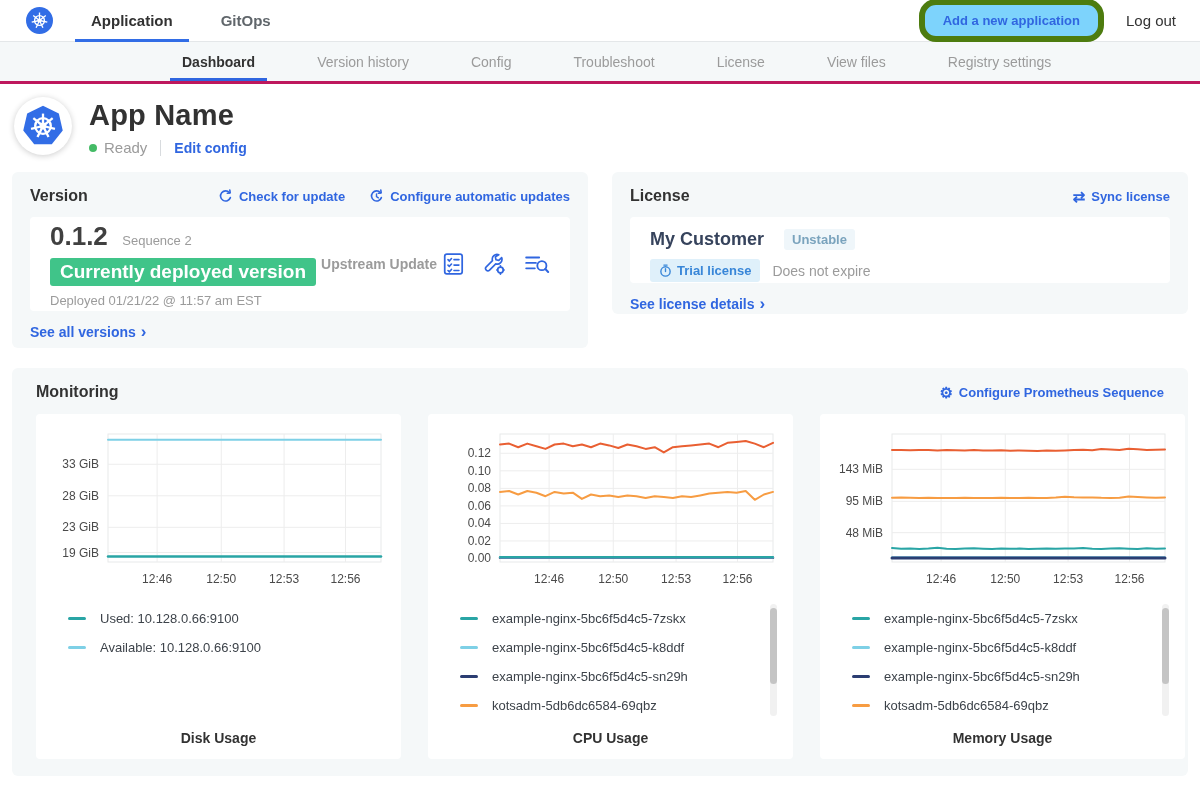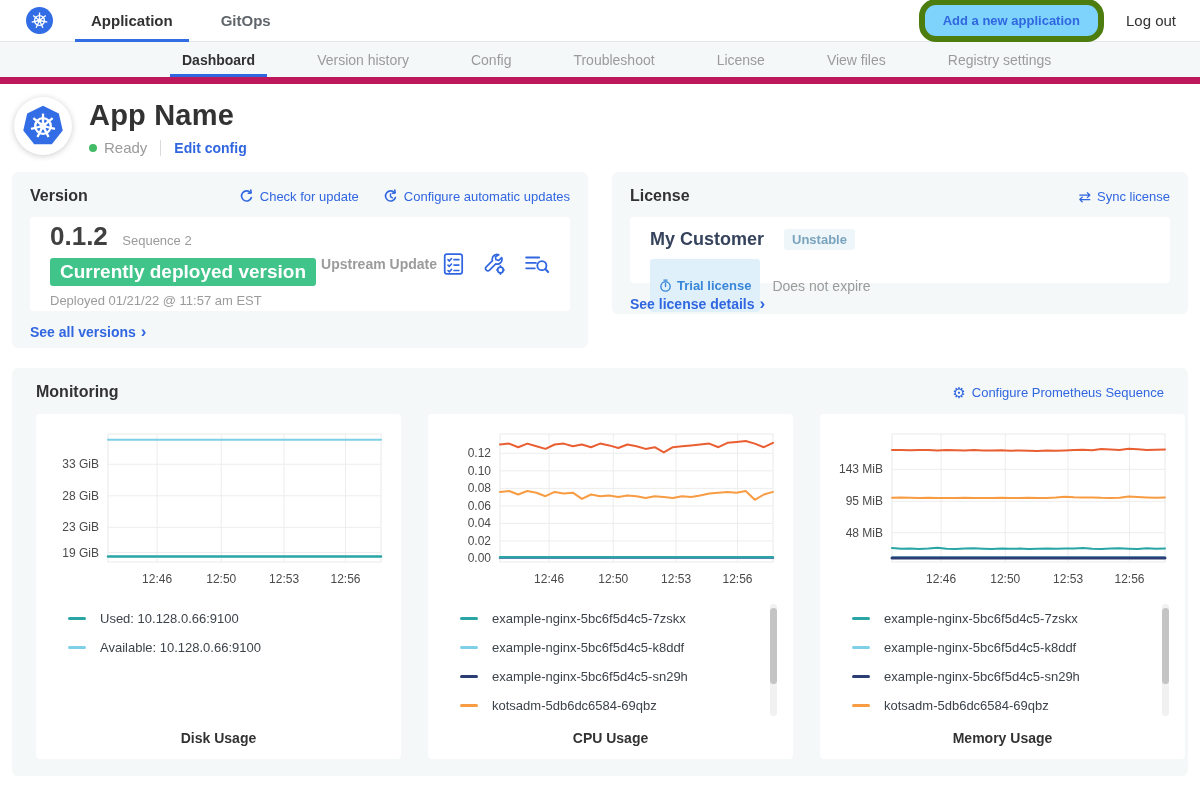--- a/index.html
+++ b/index.html
@@ -21,21 +21,21 @@
   .tn-tab.active { color:#323232; }
   .tn-tab.active::after { content:""; position:absolute; left:-14px; right:-14px; bottom:0;
     height:3px; background:#326de6; }
   .tn-right { margin-left:auto; display:flex; align-items:center; gap:22px; }
   .add-btn { border:6px solid #4d7c0f; color:#3066e0; background:#7dd3fc; font-weight:700;
     font-size:13px; border-radius:17px; padding:8px 18px; cursor:pointer;
     font-family:"Liberation Sans", sans-serif; }
   .logout { font-size:15px; color:#323232; cursor:pointer; }
 
   
-  .subnav { height:42px; background:#f5f8f9; border-bottom:7px solid #be185d;
+  .subnav { height:42px; background:#f5f8f9; border-bottom:3px solid #be185d;
     display:flex; align-items:stretch; padding-left:178px; }
   .sn-tab { display:flex; align-items:center; padding:0 4px; margin-right:54px;
     font-size:14px; color:#9b9b9b; position:relative; cursor:pointer; white-space:nowrap; }
   .sn-tab.active { color:#323232; font-weight:700; }
   .sn-tab.active::after { content:""; position:absolute; left:-8px; right:-8px; bottom:0;
     height:3px; background:#3066e0; }
 
   
   .app-header { display:flex; align-items:flex-start; padding:13px 0 8px 14px; }
   .app-icon { width:58px; height:58px; border-radius:50%; background:#fff;
@@ -48,21 +48,21 @@
   .edit-link { color:#3066e0; font-weight:700; font-size:14px; cursor:pointer; }
 
   
   .cards-row { display:flex; gap:24px; padding:8px 12px 0; }
   .card { background:#f5f8f9; border-radius:6px; padding:15px 18px; }
   .version-card { width:576px; height:176px; }
   .license-card { width:576px; height:142px; }
   .card-head { display:flex; align-items:center; margin-bottom:12px; }
   .card-title { font-size:16px; font-weight:700; }
   .head-links { margin-left:auto; display:flex; gap:24px; align-items:center; }
-  .icon-link { display:flex; align-items:center; gap:6px; color:#3066e0; font-weight:400;
+  .icon-link { display:flex; align-items:center; gap:6px; color:#3066e0; font-weight:700;
     font-size:13px; cursor:pointer; }
   .glyph { font-size:15px; line-height:1; color:#3066e0; }
 
   .inner-card { background:#fff; border-radius:4px; }
   .v-inner { padding:13px 20px; display:flex; align-items:center; height:94px; }
   .v-num { font-size:26px; font-weight:700; color:#404040; }
   .v-seq { font-size:13px; color:#9b9b9b; margin-left:10px; }
   .v-badge { display:inline-block; background:#40c489; color:#fff; font-size:19px;
     font-weight:700; border-radius:3px; padding:3px 10px; margin:6px 0 7px; }
   .v-deployed { font-size:13px; color:#9b9b9b; }
@@ -73,21 +73,21 @@
     font-size:14px; font-weight:700; color:#3066e0; cursor:pointer; }
   .chev { font-size:17px; line-height:1; font-weight:700; }
 
   .l-inner { padding:12px 20px 14px; height:66px; }
   .lc-name-row { display:flex; align-items:center; gap:20px; margin-bottom:9px; }
   .lc-name { font-size:18px; font-weight:700; color:#36435c; }
   .badge-unstable { font-size:13px; font-weight:700; color:#7aa3bd; background:#eff6fa;
     border-radius:3px; padding:3px 8px; }
   .lc-row2 { display:flex; align-items:center; gap:12px; }
   .badge-trial { display:inline-flex; align-items:center; gap:5px; font-size:13px;
-    font-weight:700; color:#3886d8; background:#dff0fa; border-radius:3px; padding:19px 9px; }
+    font-weight:700; color:#3886d8; background:#dff0fa; border-radius:3px; padding:4px 9px; }
   .lc-exp { font-size:14px; color:#9b9b9b; }
 
   
   .mon-card { margin:20px 12px 0; background:#f5f8f9; border-radius:6px;
     padding:15px 12px 16px; height:408px; }
   .mon-head { display:flex; align-items:center; padding:0 12px; margin-bottom:13px; }
   .mon-title { font-size:16px; font-weight:700; }
   .charts-row { display:flex; gap:27px; padding:0 12px; }
   .chart-card { background:#fff; border-radius:4px; width:365px; height:345px;
     padding:10px 10px 13px; display:flex; flex-direction:column; position:relative; }

